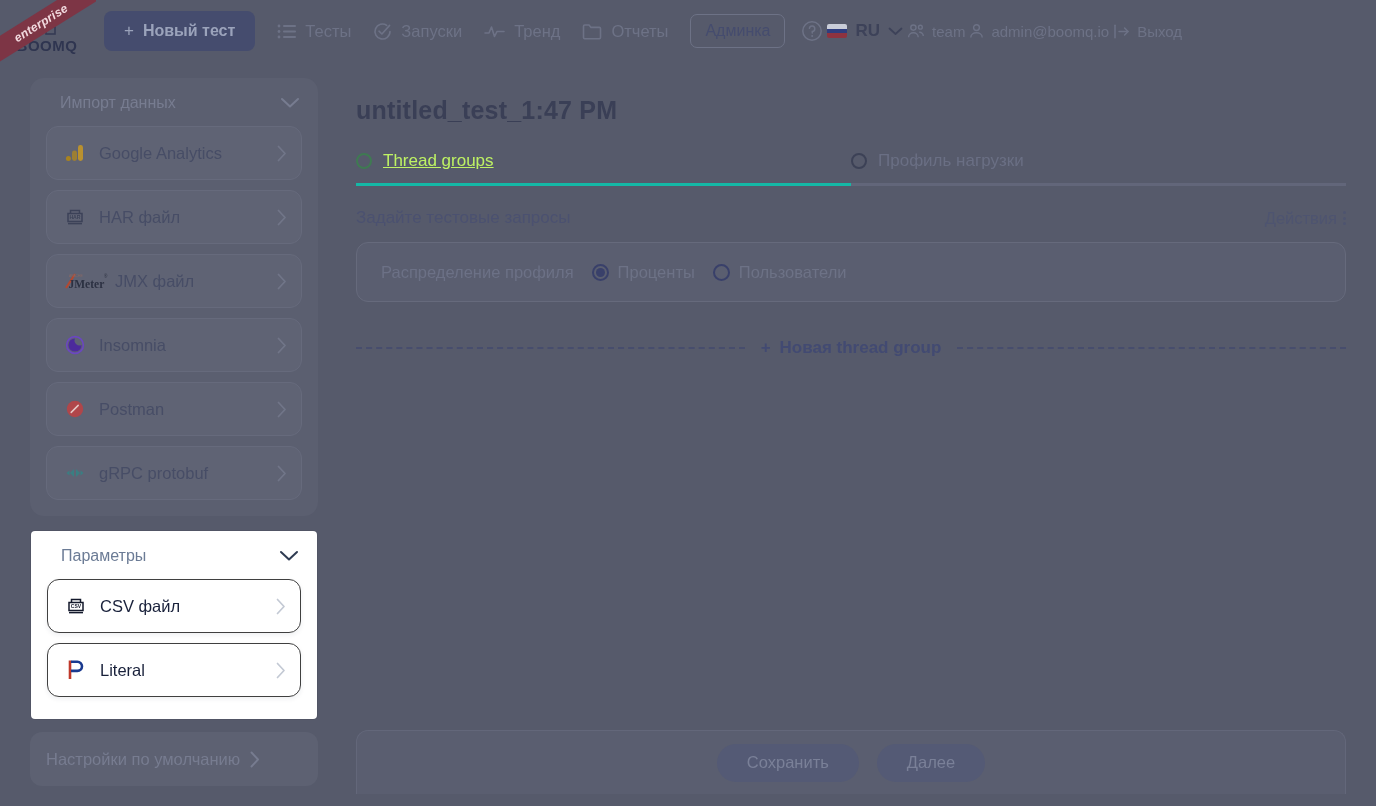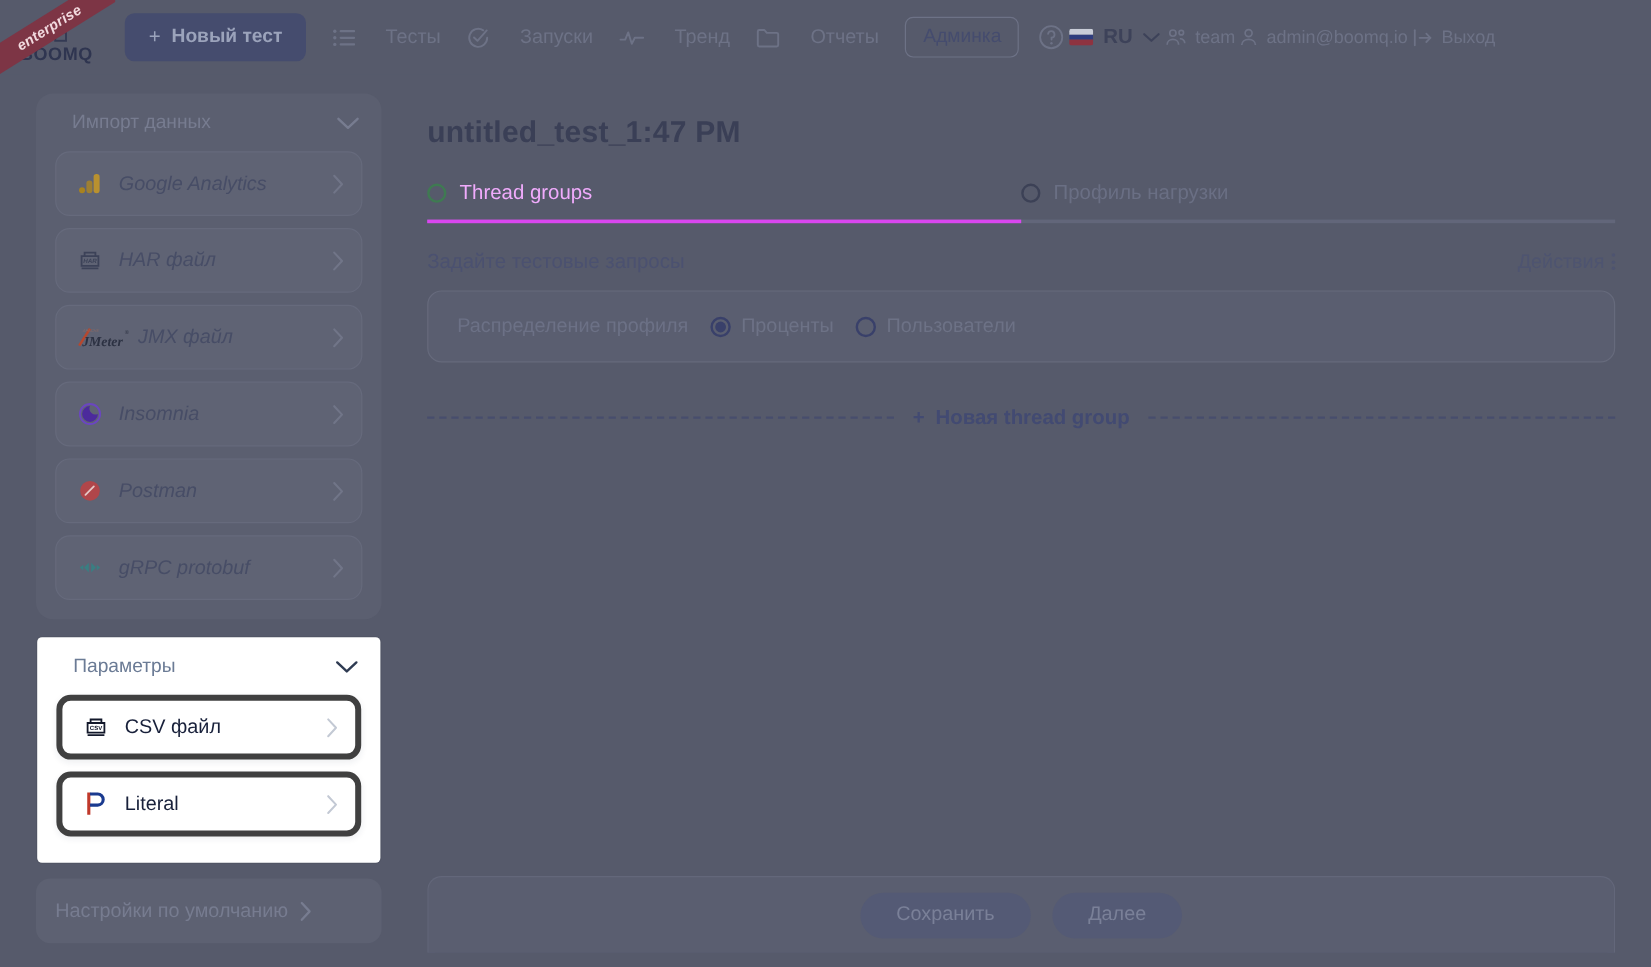--- a/index.html
+++ b/index.html
@@ -61,21 +61,21 @@
     display: flex; align-items: center; gap: 9px;
     border: none; cursor: pointer; white-space: nowrap;
   }
   .new-test-btn .plus { font-size: 17px; font-weight: 500; }
 
   .nav {
     display: flex; align-items: center;
     margin-left: 22px; gap: 22px;
   }
   .nav-item {
-    display: flex; align-items: center; gap: 25px;
+    display: flex; align-items: center; gap: 9px;
     color: #6d7286; font-size: 16.5px;
     cursor: pointer; white-space: nowrap;
   }
   .nav-item svg { flex: 0 0 auto; }
 
   .admin-btn {
     margin-left: 22px;
     height: 34px; padding: 0 14px;
     border: 1.6px solid #6d7286; border-radius: 7px;
     color: #454c6e; font-size: 16px;
@@ -124,21 +124,20 @@
   .chev-down { display: flex; }
   .opt-row {
     height: 54px;
     background: #5f6374;
     border: 1px solid #666a7c;
     border-radius: 12px;
     margin-top: 10px;
     display: flex; align-items: center;
     padding: 0 14px 0 16px;
     cursor: pointer;
-    font-style: italic;
   }
   .opt-icon {
     width: 24px; height: 24px; flex: 0 0 24px;
     display: flex; align-items: center; justify-content: center;
     margin-right: 12px;
   }
   .opt-label { flex: 1 1 auto; color: #474d66; font-size: 16.5px; }
   .opt-chev { display: flex; opacity: .65; }
 
   .defaults-row {
@@ -164,21 +163,21 @@
   .tabs {
     display: flex; margin-top: 26px;
     border-bottom: 3px solid #62667a;
   }
   .tab {
     flex: 1 1 50%;
     display: flex; align-items: center; gap: 11px;
     padding-bottom: 12px;
     font-size: 17px; cursor: pointer;
   }
-  .tab.active { color: #f0abfc; border-bottom: 3px solid #d946ef; margin-bottom: -3px; }
+  .tab.active { color: #bef264; border-bottom: 3px solid #14b8a6; margin-bottom: -3px; text-decoration: underline; }
   .tab.inactive { color: #6a6f84; }
   .ring {
     width: 16px; height: 16px; border-radius: 50%;
     border: 2px solid #3f7a52; flex: 0 0 16px;
   }
   .ring.grey { border-color: #3c4156; }
 
   .section-row {
     display: flex; align-items: center; justify-content: space-between;
     margin-top: 22px;
@@ -256,21 +255,21 @@
   }
   .sp-head {
     display: flex; align-items: center; justify-content: space-between;
     color: #6b7b95; font-size: 16px;
     padding: 2px 2px 4px 14px;
     cursor: pointer;
   }
   .sp-row {
     height: 54px;
     background: #ffffff;
-    border: 5px solid #404040;
+    border: 1px solid #404040;
     border-radius: 12px;
     margin-top: 10px;
     display: flex; align-items: center;
     padding: 0 14px 0 16px;
     cursor: pointer;
     box-shadow: 0 2px 5px rgba(30,40,70,.07);
   }
   .sp-label { flex: 1 1 auto; color: #18203a; font-size: 16.5px; }
   .sp-chev { display: flex; }
 </style>

